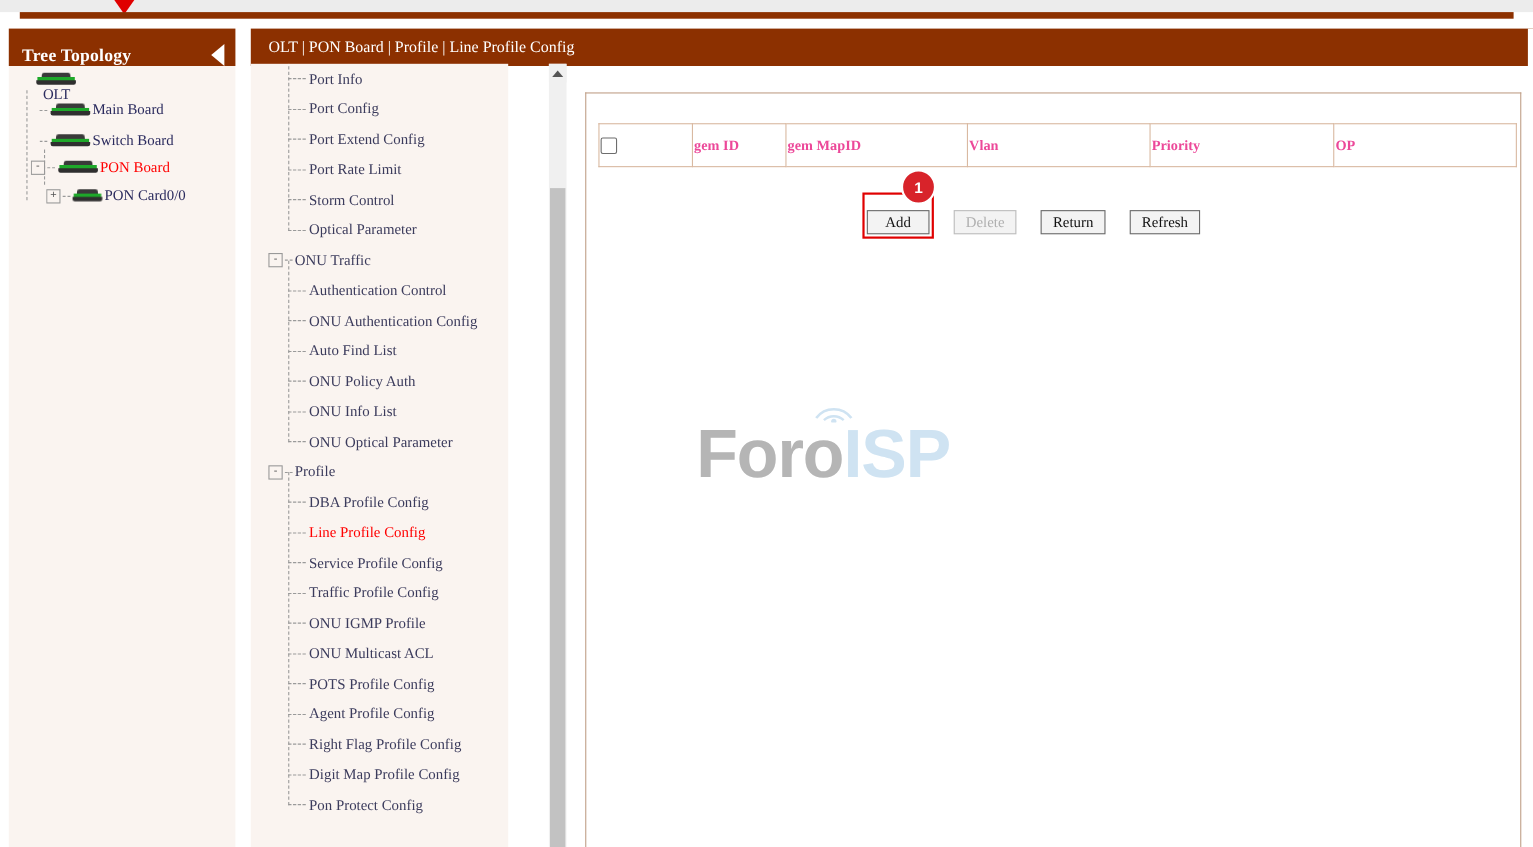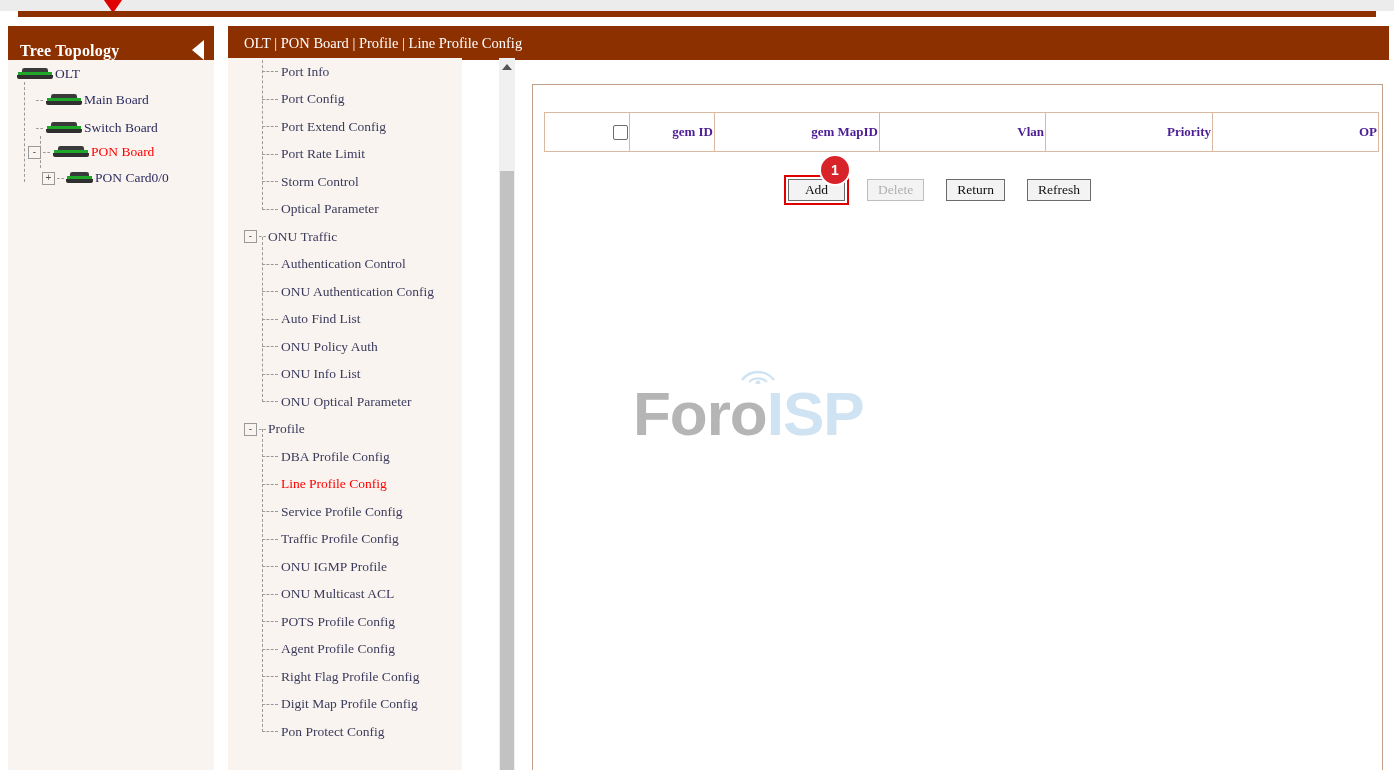--- a/index.html
+++ b/index.html
@@ -249,25 +249,25 @@
   
   .grid {
     position: absolute;
     left: 11px; top: 27px;
     border-collapse: collapse;
     background: #ffffff;
   }
   .grid th {
     border: 1px solid #d9b9a1;
     height: 36px;
-    color: #4c1d95;
+    color: #ec4899;
     font-size: 13px;
     font-weight: bold;
     font-family: "Liberation Serif", serif;
-    text-align: right;
+    text-align: left;
     background: #ffffff;
   }
   .grid th.sel-col { width: 82px; }
   .grid th.c-gemid { width: 82px; }
   .grid th.c-gemmap { width: 162px; }
   .grid th.c-vlan { width: 163px; }
   .grid th.c-prio { width: 164px; }
   .grid th.c-op { width: 163px; }
   .hdr-check {
     width: 13px; height: 13px;
@@ -293,20 +293,21 @@
     padding: 0 10px;
     border: 1px solid #6b6b6b;
     background: #f3f3f3;
     color: #111111;
     font-size: 13.5px;
     font-family: "Liberation Serif", serif;
     text-align: center;
     line-height: 20px;
     cursor: pointer;
     box-sizing: border-box;
+    margin-top: 12px;
   }
   .btn.disabled {
     color: #b0b0b0;
     border-color: #bdbdbd;
     background: #f3f3f3;
     cursor: default;
   }
   .btn-wrap { position: relative; }
   .btn-wrap.highlight::before {
     content: "";
@@ -369,21 +370,21 @@
   <div class="tree-panel">
     <div class="tree-head">
       <div class="tree-head-title">Tree Topology</div>
       <div class="collapse-arrow"></div>
     </div>
     <div class="tree-body">
 
       <div class="vline" style="left:16px; top:22px; height:100px;"></div>
       <div class="vline" style="left:32px; top:76px; height:32px;"></div>
 
-      <div class="tnode" style="left:8px; top:6px;">
+      <div class="tnode" style="left:24px; top:6px;flex-direction:column;">
         <span class="dev-icon">
             <i class="top"></i>
             <i class="mid"></i>
             <i class="bot"></i>
           </span>
         <span class="tlabel">OLT</span>
       </div>
 
       <div class="tnode" style="left:28px; top:32px;">
         <span class="hline"></span>

